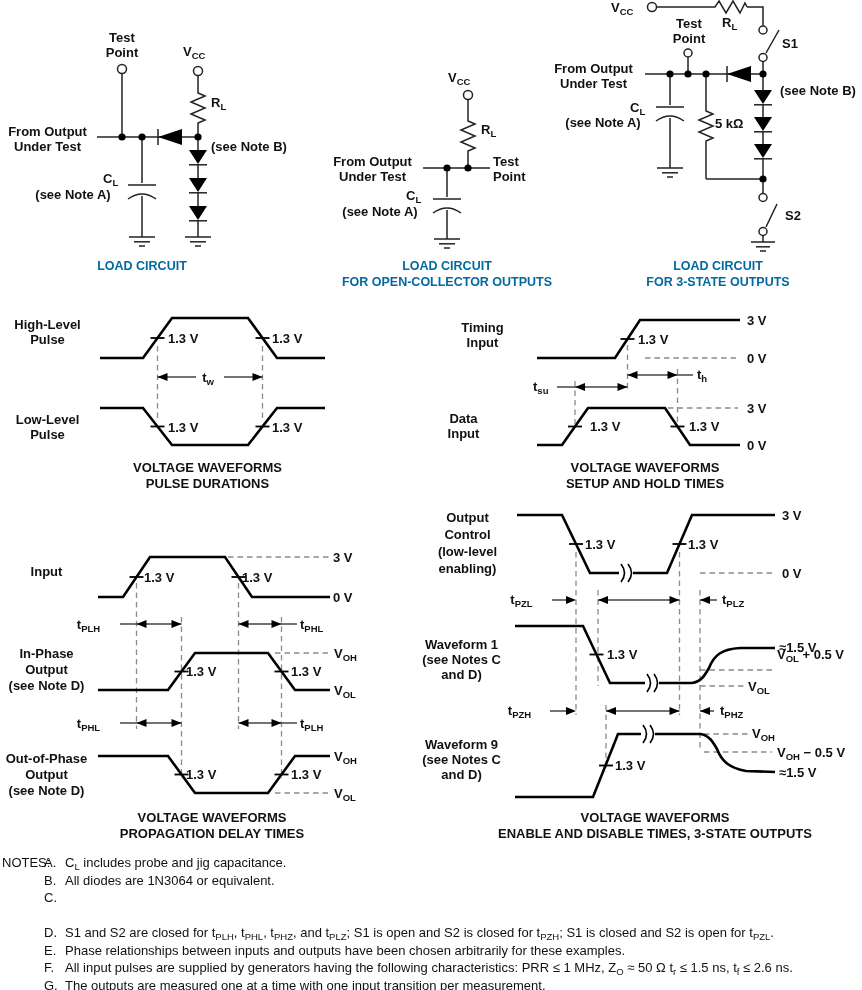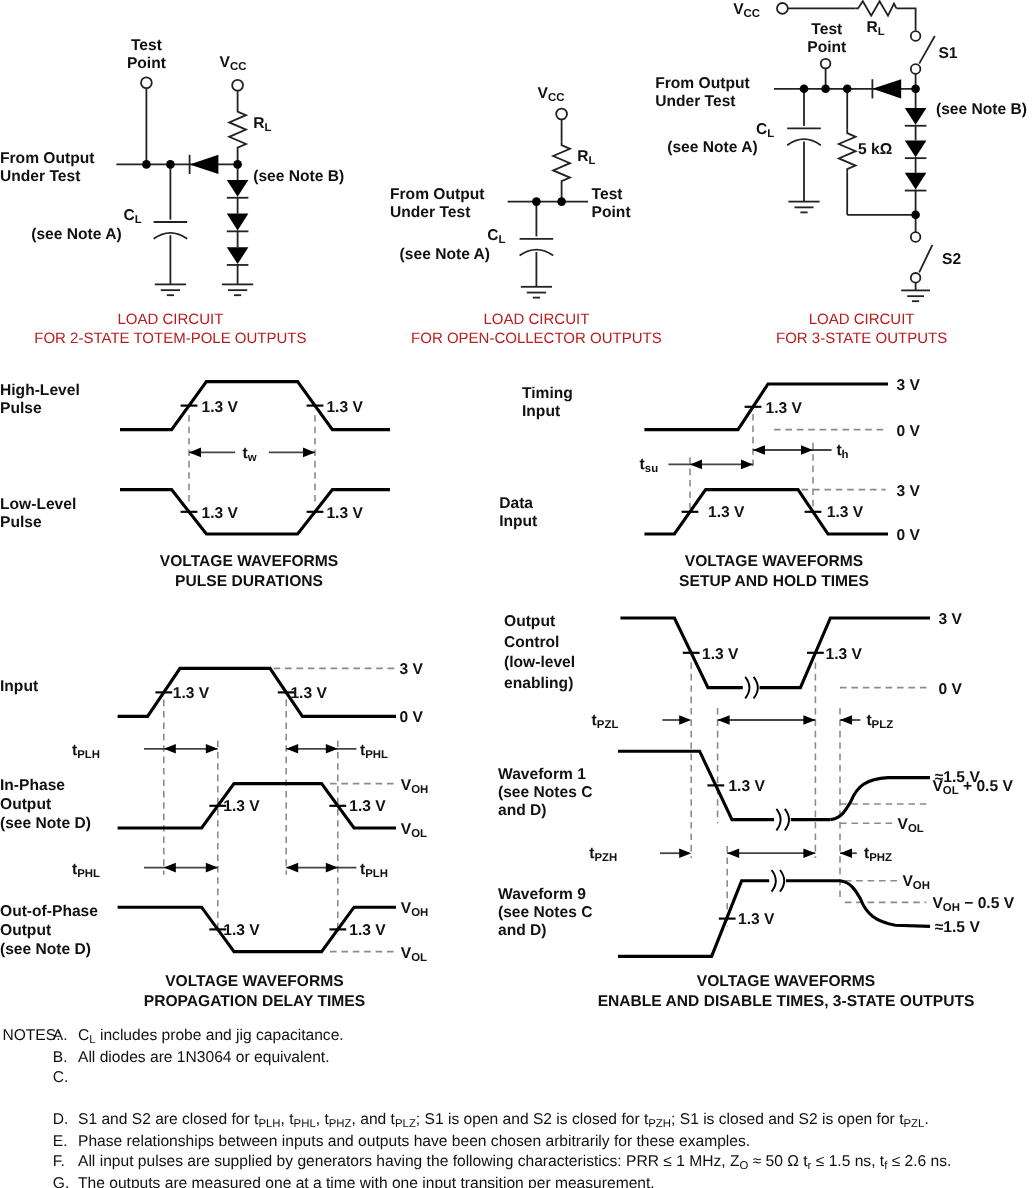--- a/index.html
+++ b/index.html
@@ -1,25 +1,25 @@
 <!DOCTYPE html>
 <html><head>
 <meta charset="utf-8">
 <style>
   html,body{margin:0;padding:0;background:#fff;}
   #page{position:relative;width:862px;height:990px;background:#fff;overflow:hidden;
         font-family:"Liberation Sans","DejaVu Sans",sans-serif;color:#111;}
   svg{position:absolute;left:0;top:0;}
   .lbl{position:absolute;font-weight:bold;font-size:13px;line-height:15px;white-space:nowrap;color:#111;}
-  .ra{text-align:left;}
+  .ra{text-align:center;}
   .ctr{text-align:center;}
   .lh16{line-height:16px;}
   .lh17{line-height:17px;}
   sub{font-size:9.5px;vertical-align:-2.5px;line-height:0;letter-spacing:0;}
-  .title{position:absolute;font-weight:normal;font-size:12.5px;line-height:15.5px;text-align:center;white-space:nowrap;color:#b91c1c;}
+  .title{position:absolute;font-weight:bold;font-size:12.5px;line-height:15.5px;text-align:center;white-space:nowrap;color:#0369a1;}
   .wtitle{position:absolute;font-weight:bold;font-size:13px;line-height:16px;text-align:center;white-space:nowrap;color:#111;}
   .note-head{position:absolute;left:2px;font-size:13px;color:#111;white-space:nowrap;}
   .note-letter{position:absolute;left:44px;font-size:13px;color:#111;white-space:nowrap;}
   .note-text{position:absolute;left:65px;font-size:13px;color:#111;white-space:nowrap;}
 </style>
 </head>
 <body>
 
 <div id="page">
 
@@ -308,21 +308,20 @@
 <div class="lbl" style="left:211px;top:95px"><span>R</span><sub>L</sub></div>
 <div class="lbl ra" style="left:0;top:124px;width:95px">
   <div>From Output</div>
   <div>Under Test</div>
 </div>
 <div class="lbl" style="left:211px;top:139px">(see Note B)</div>
 <div class="lbl" style="left:103px;top:171px"><span>C</span><sub>L</sub></div>
 <div class="lbl ra" style="left:26px;top:187px;width:94px">(see Note A)</div>
 <div class="title" style="left:2px;top:259px;width:280px">
   <div>LOAD CIRCUIT</div>
-  <div>FOR 2-STATE TOTEM-POLE OUTPUTS</div>
 </div>
 
 <div class="lbl" style="left:448px;top:70px"><span>V</span><sub>CC</sub></div>
 <div class="lbl" style="left:481px;top:122px"><span>R</span><sub>L</sub></div>
 <div class="lbl ra" style="left:325px;top:154px;width:95px">
   <div>From Output</div>
   <div>Under Test</div>
 </div>
 <div class="lbl" style="left:493px;top:154px">
   <div>Test</div>

